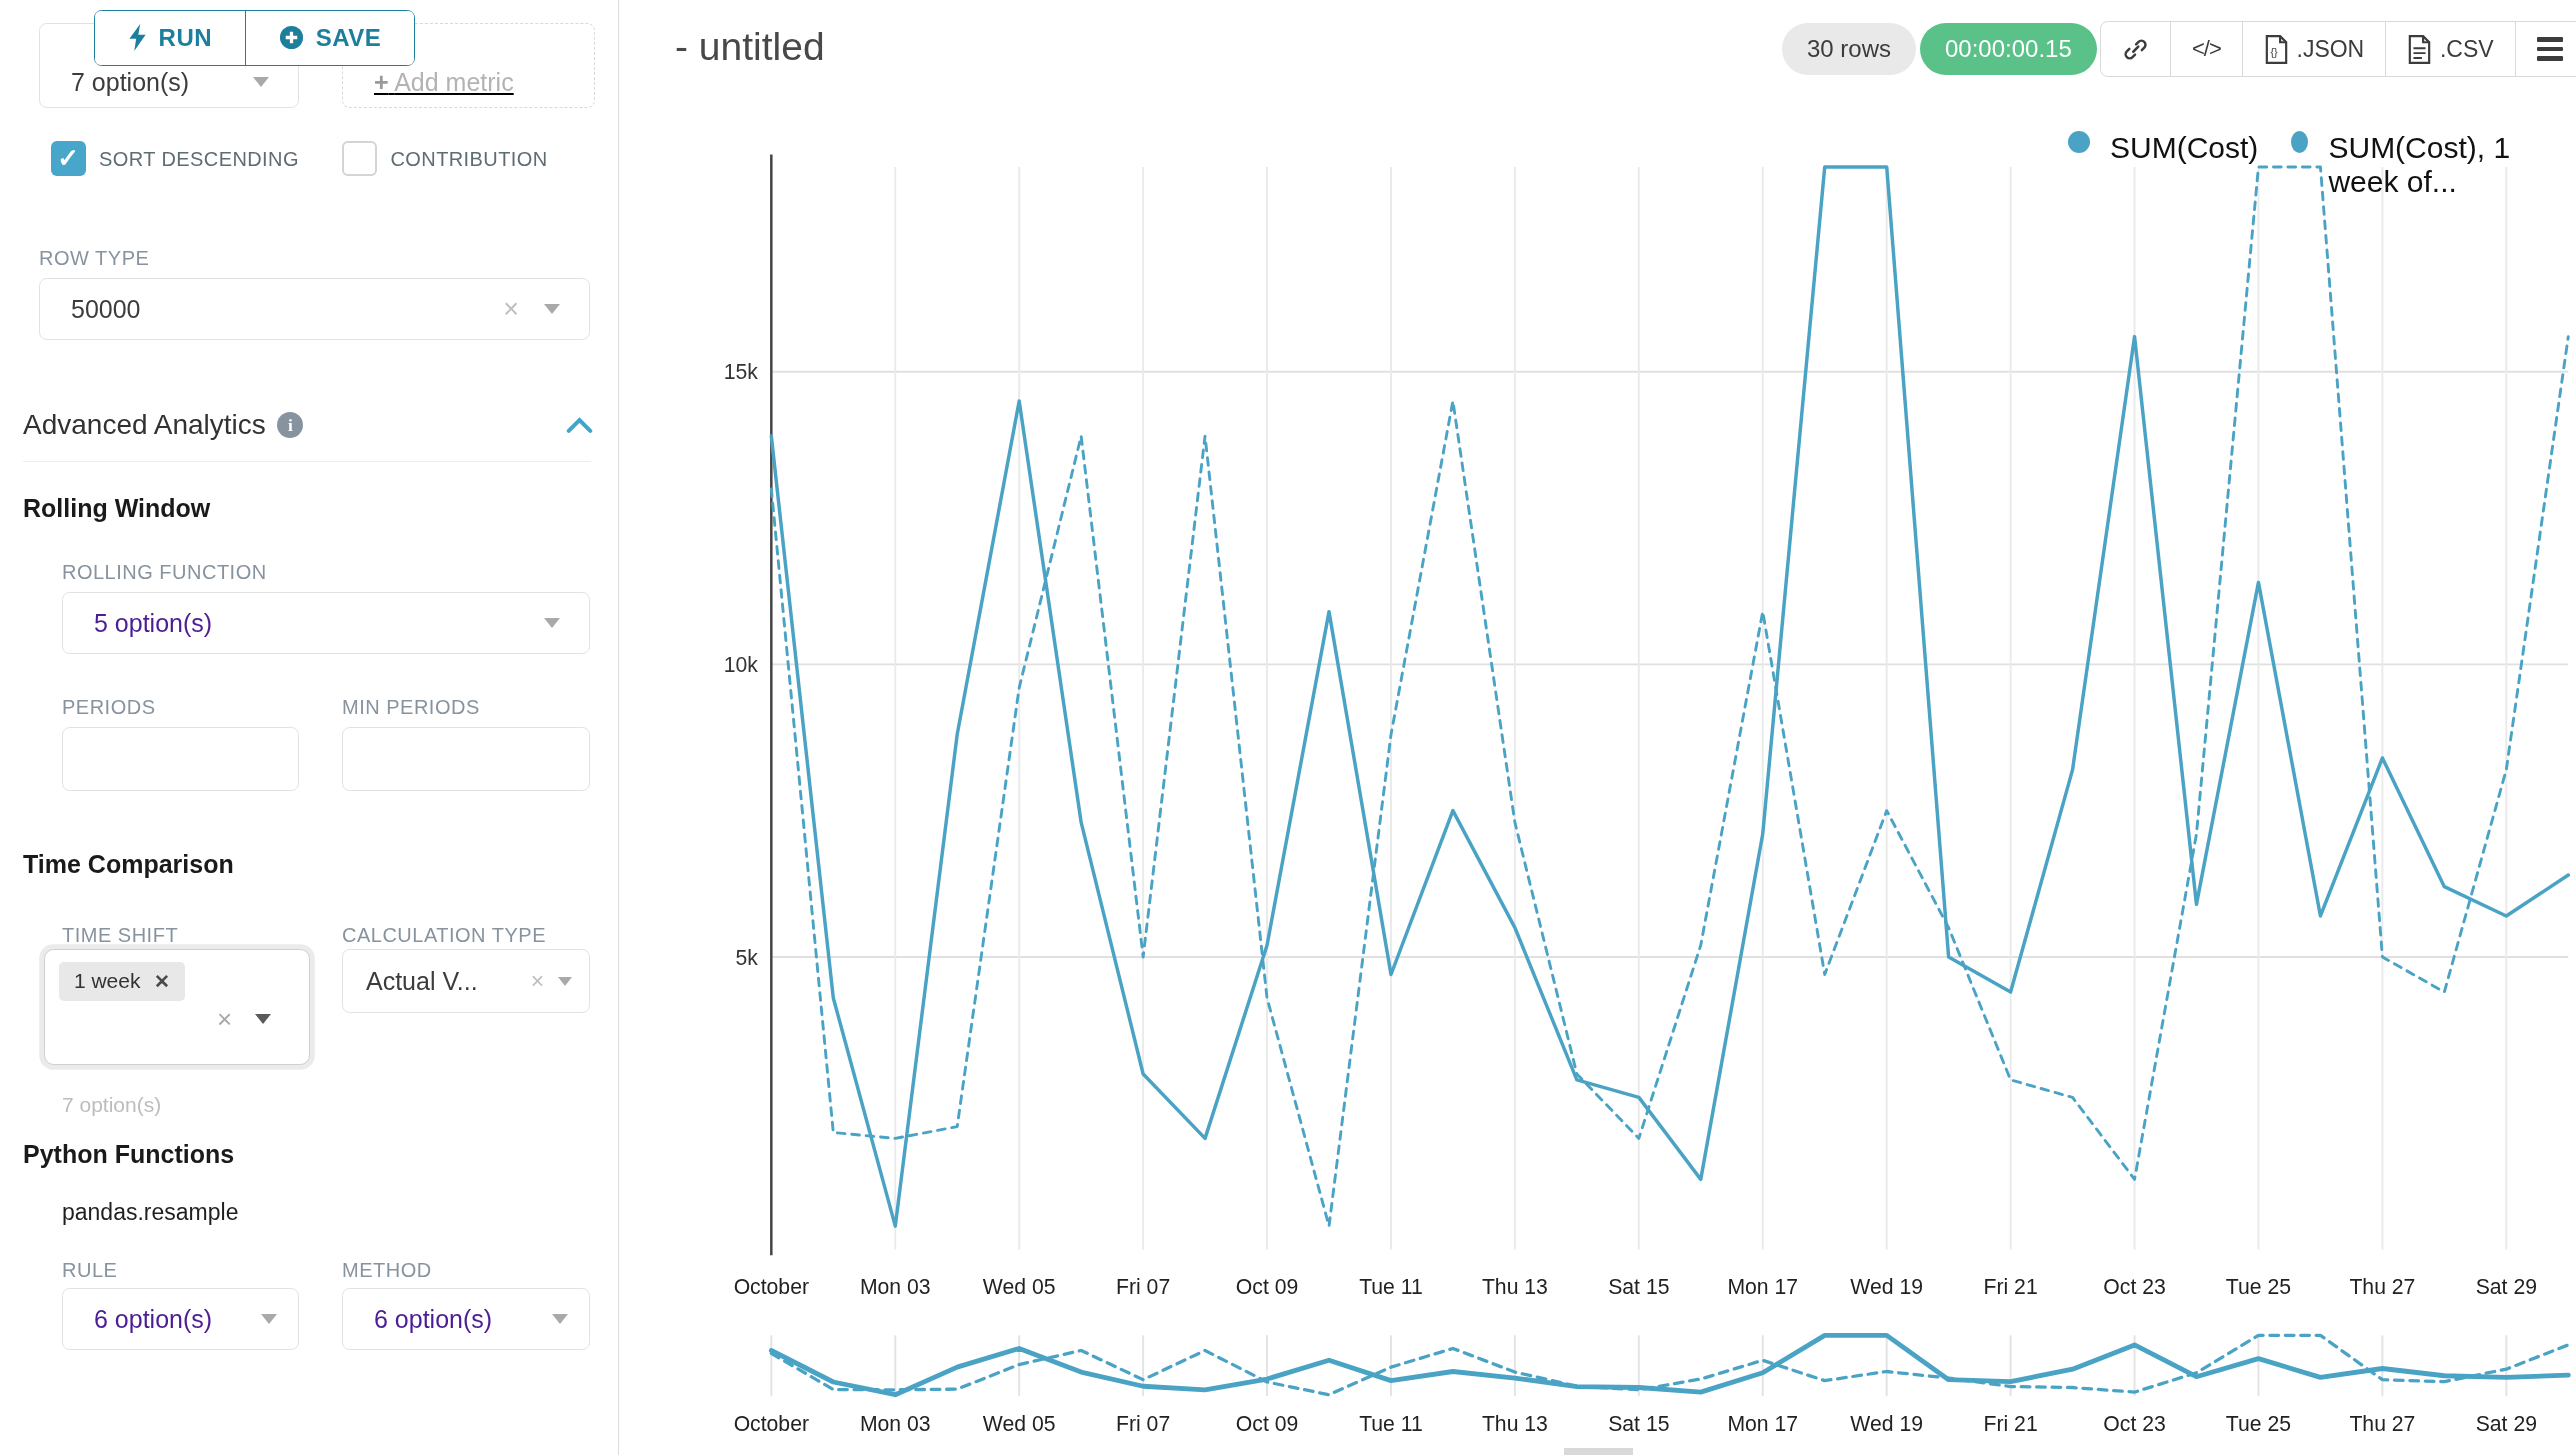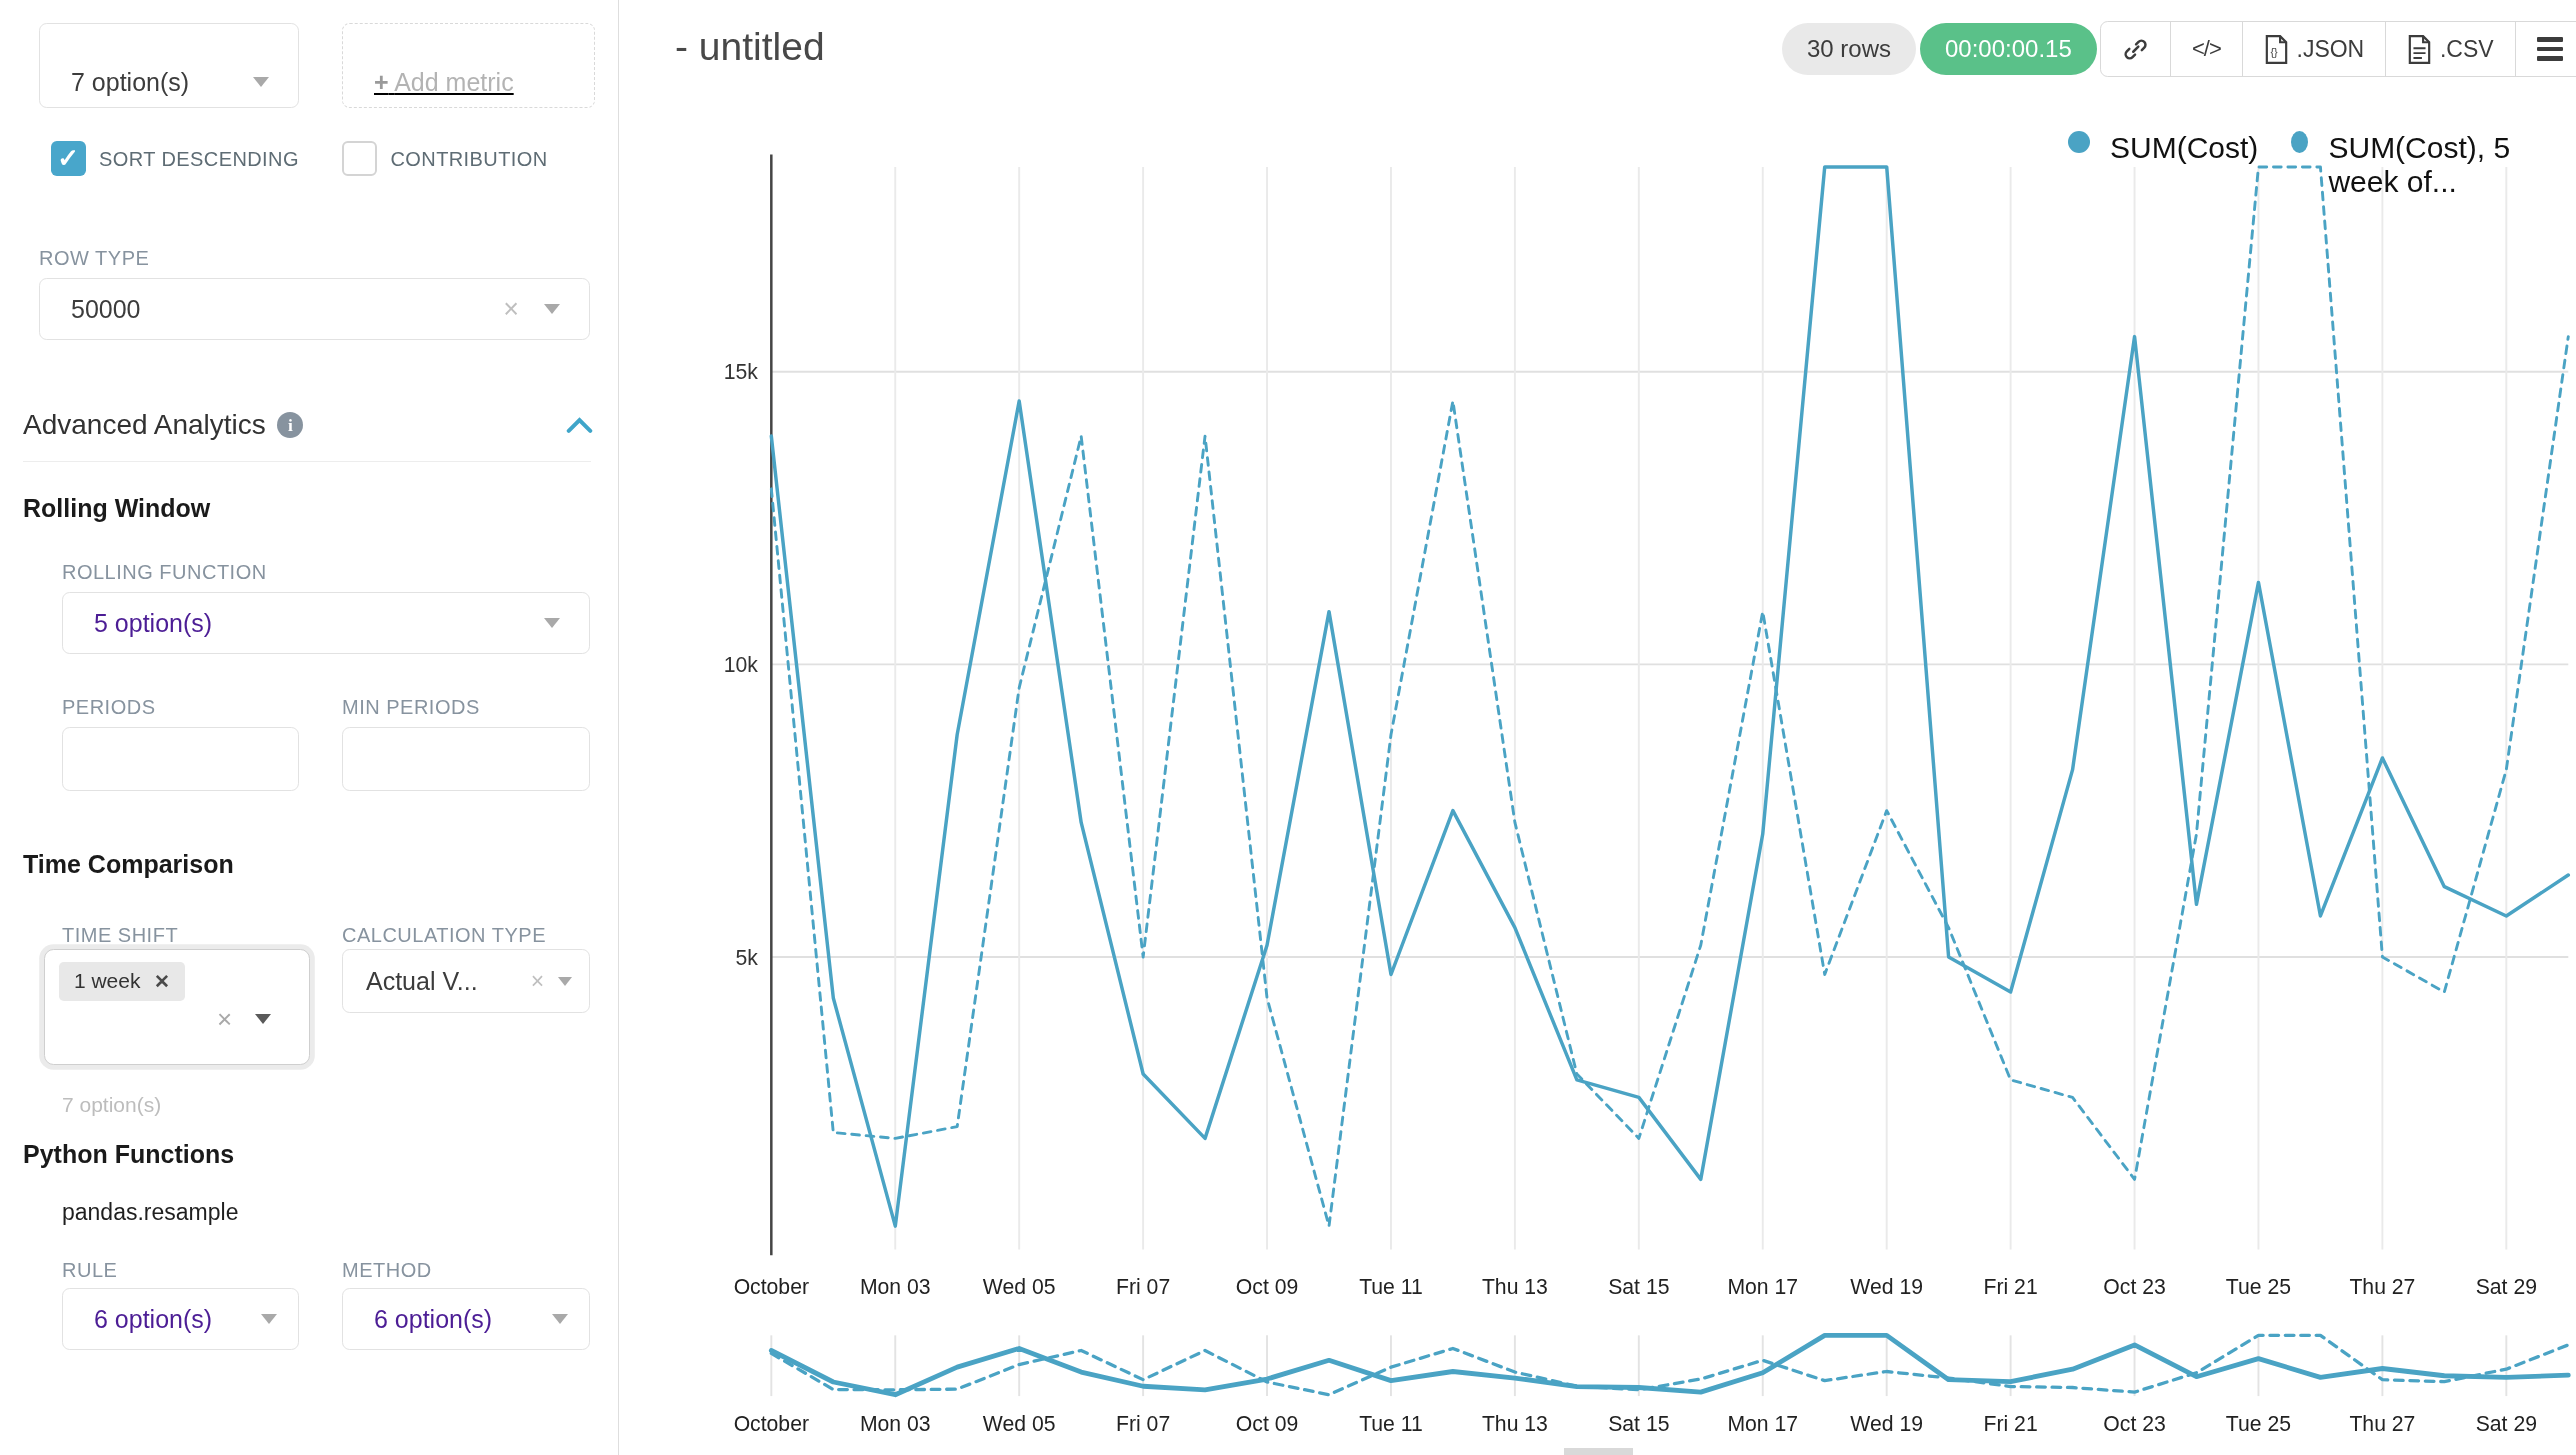--- a/index.html
+++ b/index.html
@@ -73,20 +73,35 @@
 
   #chart-wrap { position:absolute; left:619px; top:0; width:1957px; height:1456px; }
   #scroll-stub { position:absolute; left:1564px; top:1448px; width:69px; height:7.7px;
                  background:#D9D9D9; }
 </style>
 </head>
 <body>
 
 <div id="sidebar">
 
+  <div id="btngroup">
+    <button id="runbtn" class="tealbtn">
+      <svg width="19" height="27" viewBox="0 0 14 20">
+        <path d="M9 0 L1 11 H6 L4.6 20 L13 8 H7.6 Z" fill="#1C7F9B"></path>
+      </svg>
+      <span>RUN</span>
+    </button>
+    <button id="savebtn" class="tealbtn">
+      <svg width="25" height="25" viewBox="0 0 26 26">
+        <circle cx="13" cy="13" r="12" fill="#1C7F9B"></circle>
+        <path d="M13 7 V19 M7 13 H19" stroke="#fff" stroke-width="3.4"></path>
+      </svg>
+      <span>SAVE</span>
+    </button>
+  </div>
 
   <div class="selectbox" style="left:39px; top:23px; width:260px; height:85px;">
     <span class="val" style="padding-top:33px;">7 option(s)</span>
     <span class="caret" style="margin-top:33px;"></span>
   </div>
 
   <div class="selectbox" style="left:342px; top:23px; width:253px; height:85px; border-style:dashed; border-color:#D9D9D9;text-decoration:underline;">
     <span class="val ph" style="padding-top:33px; color:#B3B3B3;">
       <b style="font-weight:700; color:#9a9a9a;">+</b>
       <span>Add metric</span>
@@ -206,21 +221,21 @@
   </div>
 </div>
 
 <div id="legend">
   <div class="legitem">
     <span class="legdot" style="background: rgb(74, 163, 196);"></span>
     <span>SUM(Cost)</span>
   </div>
   <div class="legitem">
     <span class="legdot" style="background: rgb(74, 163, 196);"></span>
-    <span>SUM(Cost), 5 week of...</span>
+    <span>SUM(Cost), 1 week of...</span>
   </div>
 </div>
 
 <div id="chart-wrap">
   <svg id="chart-svg" width="1957" height="1456" viewBox="0 0 2030 1510">
       <line x1="158" y1="992.4864864864865" x2="2022" y2="992.4864864864865" stroke="#E0E0E0" stroke-width="2"></line>
       <text x="144" y="1000.4864864864865" text-anchor="end" font-size="22" fill="#333" font-family="Liberation Sans, sans-serif">5k</text>
       <line x1="158" y1="688.9729729729729" x2="2022" y2="688.9729729729729" stroke="#E0E0E0" stroke-width="2"></line>
       <text x="144" y="696.9729729729729" text-anchor="end" font-size="22" fill="#333" font-family="Liberation Sans, sans-serif">10k</text>
       <line x1="158" y1="385.45945945945937" x2="2022" y2="385.45945945945937" stroke="#E0E0E0" stroke-width="2"></line>

